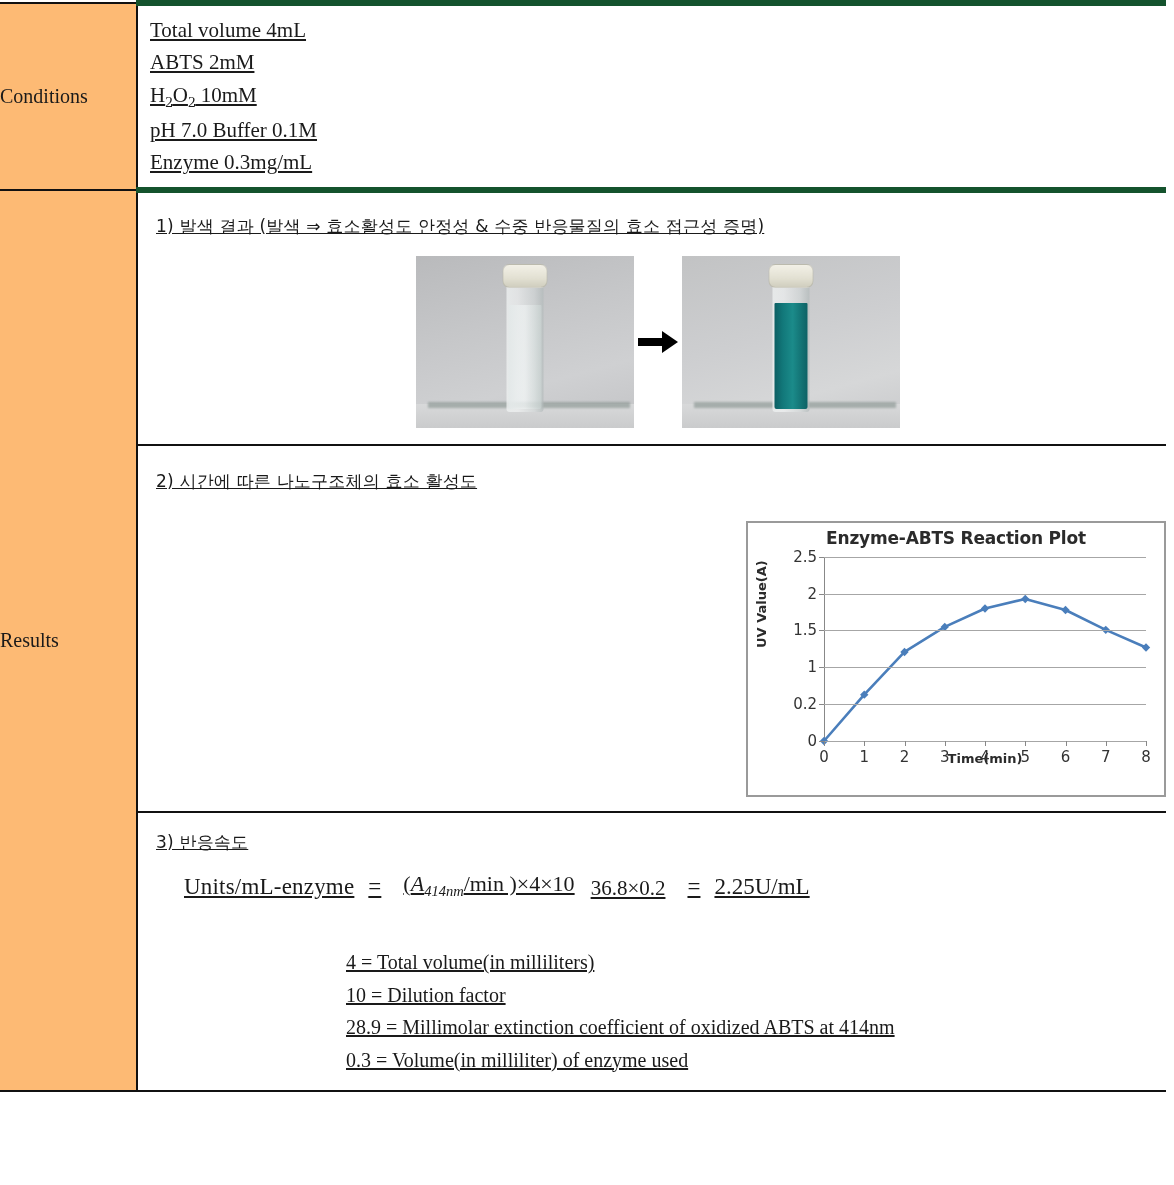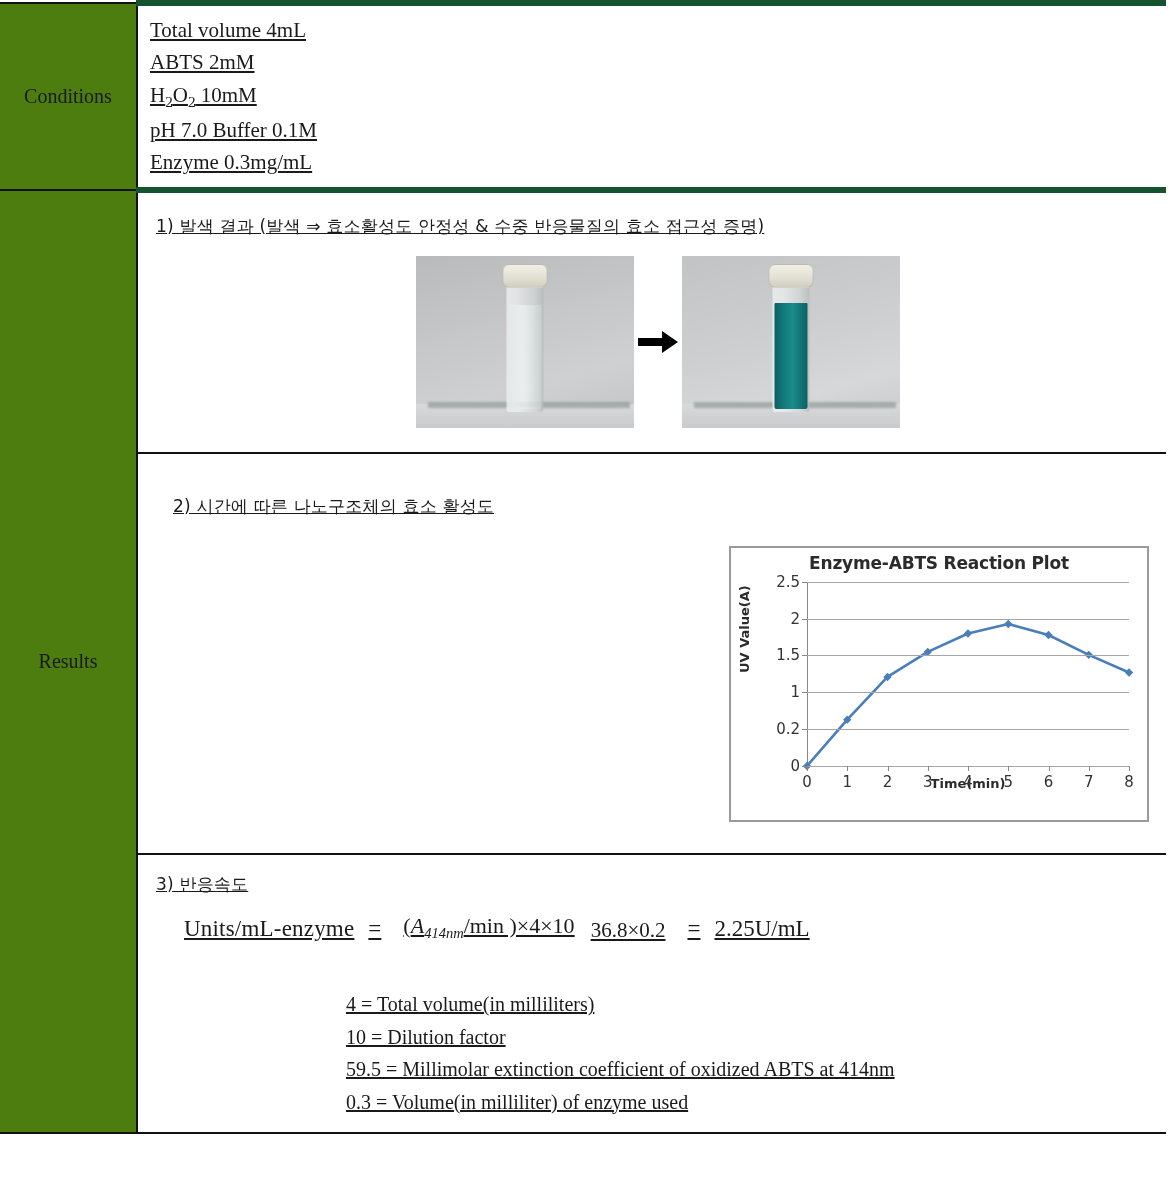--- a/index.html
+++ b/index.html
@@ -28,25 +28,25 @@
     table-layout: fixed;
   }
   table.main td {
     vertical-align: middle;
     padding: 0;
   }
 
   
   .label-col {
     width: 136px;
-    background: #4d7c0f;
+    background: #fdba74;
     border-right: 2px solid #111;
     border-top: 2px solid #111;
     border-bottom: 2px solid #111;
-    text-align: center;
+    text-align: left;
     font-size: 20px;
     color: #1a1a1a;
   }
   .label-col.cond {
     border-bottom: 2px solid #111;
   }
 
   .content-col {
     border-top: 6px solid #14532d;
     border-bottom: 2px solid #111;
@@ -60,21 +60,21 @@
     font-size: 21px;
     line-height: 1.54;
   }
   .cond-list div { white-space: nowrap; }
   sub { font-size: 0.72em; }
 
   
   .res-section {
     padding: 14px 0 14px 12px;
   }
-  .res-section.s1 { padding-bottom: 24px; }
+  .res-section.s1 { padding-bottom: 16px; }
 
   .kr {
     font-family: "DejaVu Sans", "Liberation Sans", sans-serif;
     font-size: 17px;
     color: #1a1a1a;
     letter-spacing: 0.2px;
   }
 
   .heading1 { margin: 8px 0 0 6px; }
   .heading2 { margin: 10px 0 0 6px; }
@@ -369,21 +369,21 @@
                           <div class="liquid"></div>
                           <div class="cap"></div>
                         </div>
                       </div>
                     </div>
                   </div>
                 </td>
               </tr>
 
               <tr>
-                <td style="padding:17px;border-top:2px solid #111;">
+                <td style="padding:0;border-top:2px solid #111;">
                   <div class="res-section">
                     <div class="kr heading2">2) 시간에 따른 나노구조체의 효소 활성도</div>
                     <div class="chart-wrap">
                       <div class="chart">
                         <div class="chart-title">Enzyme-ABTS Reaction Plot</div>
                         <div class="ylabel">UV  Value(A)</div>
                         <div class="xlabel">Time(min)</div>
                         <div class="plot" id="plot">
                           <div class="axis-y"></div>
                           <svg class="series-svg" id="series-svg" width="322" height="184">
@@ -454,21 +454,21 @@
                         <span class="bar"></span>
                         <span class="den">36.8×0.2</span>
                       </span>
                       <span class="eq-eq">=</span>
                       <span>2.25U/mL</span>
                     </div>
 
                     <div class="defs">
                       <div>4  =  Total volume(in milliliters)</div>
                       <div>10  =  Dilution factor</div>
-                      <div>59.5  =  Millimolar extinction coefficient of oxidized ABTS at 414nm</div>
+                      <div>28.9  =  Millimolar extinction coefficient of oxidized ABTS at 414nm</div>
                       <div>0.3  =  Volume(in milliliter) of enzyme used</div>
                     </div>
                   </div>
                 </td>
               </tr>
             </tbody>
           </table>
 
         </td>
       </tr>

